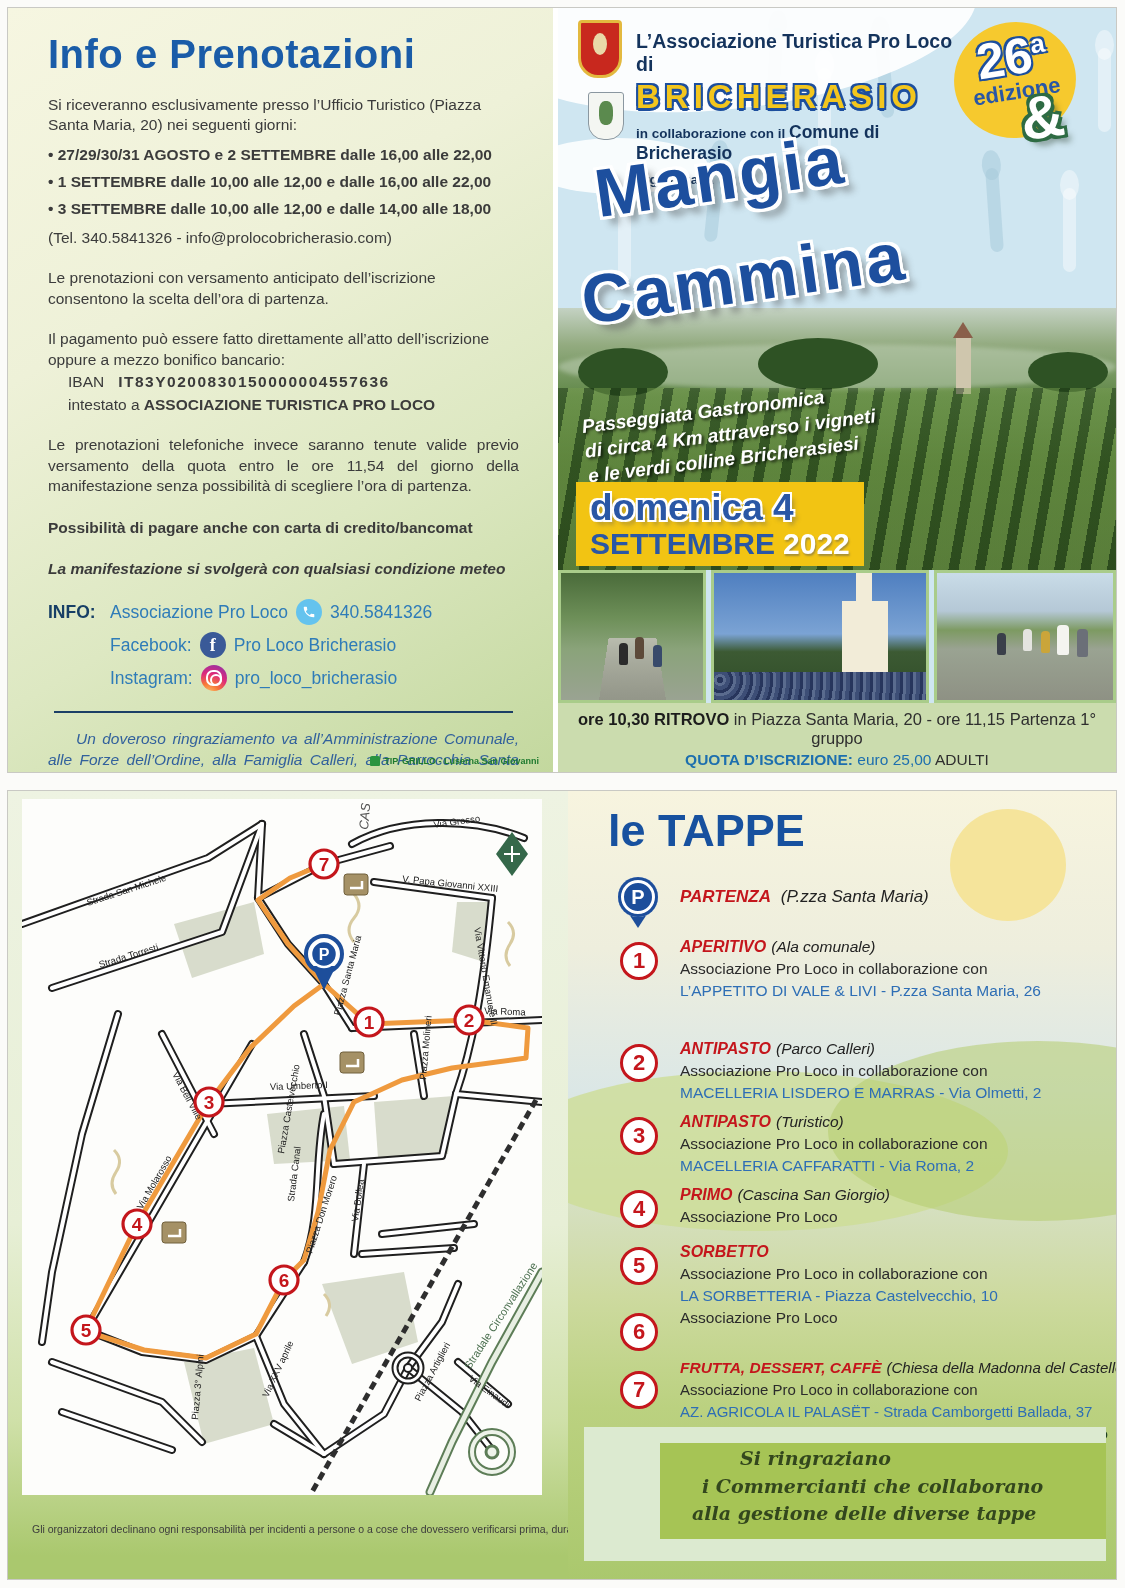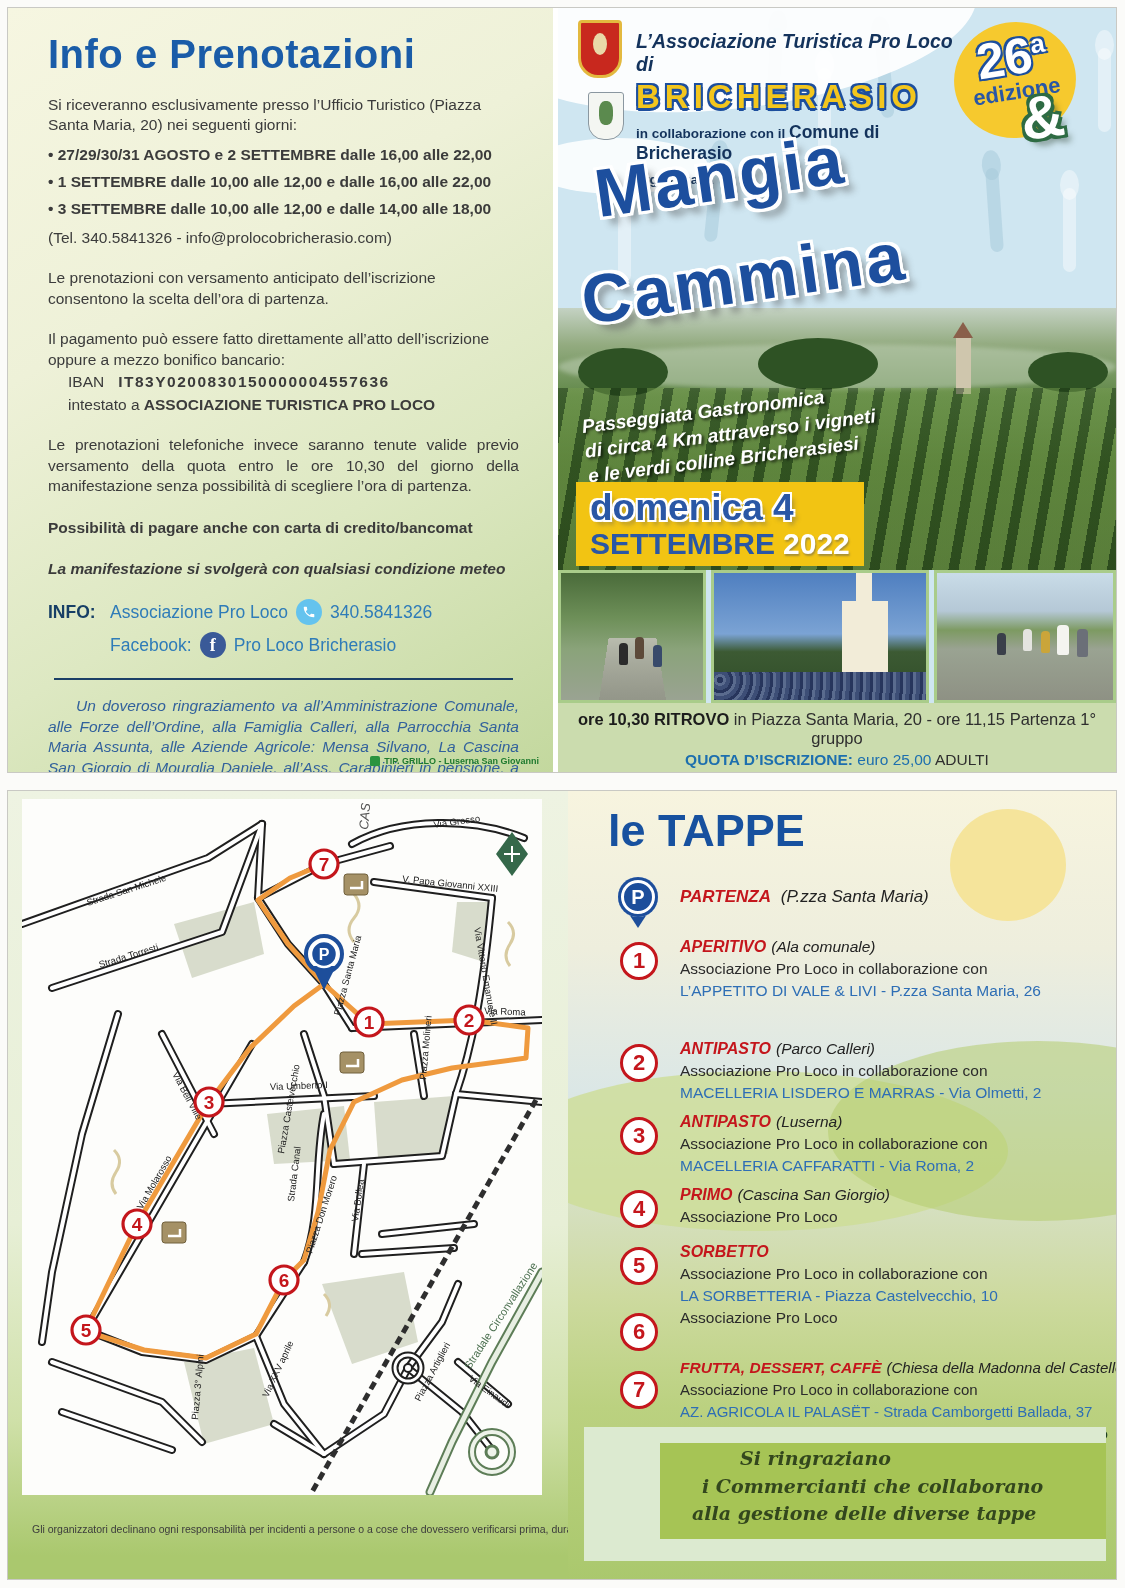--- a/index.html
+++ b/index.html
@@ -46,21 +46,21 @@
   .utensil { position:absolute; width:13px; height:84px; border-radius:7px; background:rgba(168,202,219,.55); }
   .utensil::after { content:""; position:absolute; top:-18px; left:-3px; width:19px; height:30px; border-radius:50%; background:inherit; }
   .utensil.light { background:rgba(255,255,255,.42); }
   .wave { position:absolute; top:-70px; left:-60px; width:480px; height:170px; background:rgba(255,255,255,.92); border-radius:50%; transform:rotate(-7deg); }
   .cloud { position:absolute; background:rgba(255,255,255,.85); border-radius:50%; }
   .crest-red { position:absolute; left:20px; top:12px; width:44px; height:58px; background:#c8281e; border:3px solid #e3b93f; border-radius:4px 4px 20px 20px; }
   .crest-red::after { content:""; position:absolute; left:12px; top:10px; width:14px; height:22px; background:#e9d9a8; border-radius:50%; }
   .crest-white { position:absolute; left:30px; top:84px; width:36px; height:48px; background:#f4f6f2; border:1px solid #8a97a0; border-radius:3px 3px 16px 16px; }
   .crest-white::after { content:""; position:absolute; left:10px; top:8px; width:14px; height:24px; background:#5b8a4e; border-radius:40%; }
   .hdr { position:absolute; left:78px; top:22px; width:330px; z-index:2; }
-  .org-line { color:#14335c; font-weight:bold; font-size:19.5px;font-style:italic; }
+  .org-line { color:#14335c; font-weight:bold; font-size:19.5px; }
   .org-name { color:#f3c61d; font-weight:bold; font-size:33px; letter-spacing:5px; margin-top:2px;
     text-shadow:-2px -2px 0 #1d4f9e,2px -2px 0 #1d4f9e,-2px 2px 0 #1d4f9e,2px 2px 0 #1d4f9e,0 3px 0 #1d4f9e; }
   .collab { color:#14335c; font-size:13.5px; font-weight:bold; margin-top:6px; }
   .collab b { font-size:17.5px; }
   .organizes { color:#14335c; font-size:13.5px; font-weight:bold; margin-top:8px; }
   .edition { position:absolute; left:396px; top:14px; width:122px; height:116px; background:#f6c92e; border-radius:50%; transform:rotate(-9deg); z-index:2; text-align:center; }
   .ed-num { font-size:50px; font-weight:bold; color:#fff; line-height:1.1; margin-top:8px;
     text-shadow:-2px -2px 0 #1d4f9e,2px -2px 0 #1d4f9e,-2px 2px 0 #1d4f9e,2px 2px 0 #1d4f9e; }
   .ed-num sup { font-size:26px; }
   .ed-word { font-size:22px; font-weight:bold; color:#2a57a5; margin-top:-6px; }
@@ -156,40 +156,46 @@
     <div class="info-title">Info e Prenotazioni</div>
     <p class="intro">Si riceveranno esclusivamente presso l’Ufficio Turistico (Piazza Santa Maria, 20) nei seguenti giorni:</p>
     <div class="bullet">• 27/29/30/31 AGOSTO e 2 SETTEMBRE dalle 16,00 alle 22,00</div>
     <div class="bullet">• 1 SETTEMBRE dalle 10,00 alle 12,00 e dalle 16,00 alle 22,00</div>
     <div class="bullet">• 3 SETTEMBRE dalle 10,00 alle 12,00 e dalle 14,00 alle 18,00</div>
     <p class="contact-line">(Tel. 340.5841326 - info@prolocobricherasio.com)</p>
     <p class="spacer-p">Le prenotazioni con versamento anticipato dell’iscrizione consentono la scelta dell’ora di partenza.</p>
     <p class="spacer-p">Il pagamento può essere fatto direttamente all’atto dell’iscrizione oppure a mezzo bonifico bancario:</p>
     <p class="iban-line"><span>IBAN</span><span class="iban-num">IT83Y0200830150000004557636</span></p>
     <p class="iban-line"><span>intestato a </span><span class="holder">ASSOCIAZIONE TURISTICA PRO LOCO</span></p>
-    <p class="spacer-p just">Le prenotazioni telefoniche invece saranno tenute valide previo versamento della quota entro le ore 10,30 del giorno della manifestazione senza possibilità di scegliere l’ora di partenza.</p>
+    <p class="spacer-p just">Le prenotazioni telefoniche invece saranno tenute valide previo versamento della quota entro le ore 11,54 del giorno della manifestazione senza possibilità di scegliere l’ora di partenza.</p>
     <p class="bold-note">Possibilità di pagare anche con carta di credito/bancomat</p>
     <p class="italic-note">La manifestazione si svolgerà con qualsiasi condizione meteo</p>
 
     <div class="contacts">
       <div class="contact-row">
         <span class="contact-label">INFO:</span>
         <span class="c-blue">Associazione Pro Loco</span>
         <span class="icon-circle phone-bg">
           <svg width="14" height="14" viewBox="0 0 24 24">
               <path fill="#fff" d="M6.6 10.8c1.4 2.8 3.8 5.1 6.6 6.6l2.2-2.2c.3-.3.7-.4 1-.2 1.2.4 2.4.6 3.7.6.6 0 1 .4 1 1V20c0 .6-.4 1-1 1C10.6 21 3 13.4 3 4c0-.6.4-1 1-1h3.5c.6 0 1 .4 1 1 0 1.2.2 2.5.6 3.7.1.3 0 .7-.2 1l-2.3 2.1z"></path>
             </svg>
         </span>
         <span class="c-blue">340.5841326</span>
       </div>
       <div class="contact-row">
         <span class="contact-indent"></span>
         <span class="c-blue">Facebook:</span>
         <span class="icon-circle fb-bg">f</span>
         <span class="c-blue">Pro Loco Bricherasio</span>
+      </div>
+      <div class="contact-row">
+        <span class="contact-indent"></span>
+        <span class="c-blue">Instagram:</span>
+        <span class="icon-circle ig-bg"></span>
+        <span class="c-blue">pro_loco_bricherasio</span>
       </div>
     </div>
 
     <div class="divider"></div>
     <p class="thanks just">Un doveroso ringraziamento va all’Amministrazione Comunale, alle Forze dell’Ordine, alla Famiglia Calleri, alla Parrocchia Santa Maria Assunta, alle Aziende Agricole: Mensa Silvano, La Cascina San Giorgio di Mourglia Daniele, all’Ass. Carabinieri in pensione, a tutti gli amici della Pro Loco che a titolo personale danno la loro disponibilità per la buona riuscita della manifestazione.</p>
     <div class="credit">
       <span class="credit-icon"></span>
       <span>TIP. GRILLO - Luserna San Giovanni</span>
     </div>
   </div>
@@ -489,21 +495,21 @@
       <div class="num-badge">2</div>
       <div class="tappa-text">
         <div><span class="course">ANTIPASTO</span><span class="loc">(Parco Calleri)</span></div>
         <div>Associazione Pro Loco in collaborazione con</div>
         <div class="partner">MACELLERIA LISDERO E MARRAS - Via Olmetti, 2</div>
       </div>
     </div>
     <div class="tappa-row" style="top:320px">
       <div class="num-badge">3</div>
       <div class="tappa-text">
-        <div><span class="course">ANTIPASTO</span><span class="loc">(Luserna)</span></div>
+        <div><span class="course">ANTIPASTO</span><span class="loc">(Turistico)</span></div>
         <div>Associazione Pro Loco in collaborazione con</div>
         <div class="partner">MACELLERIA CAFFARATTI - Via Roma, 2</div>
       </div>
     </div>
     <div class="tappa-row" style="top:393px">
       <div class="num-badge">4</div>
       <div class="tappa-text">
         <div><span class="course">PRIMO</span><span class="loc">(Cascina San Giorgio)</span></div>
         <div>Associazione Pro Loco</div>
       </div>

